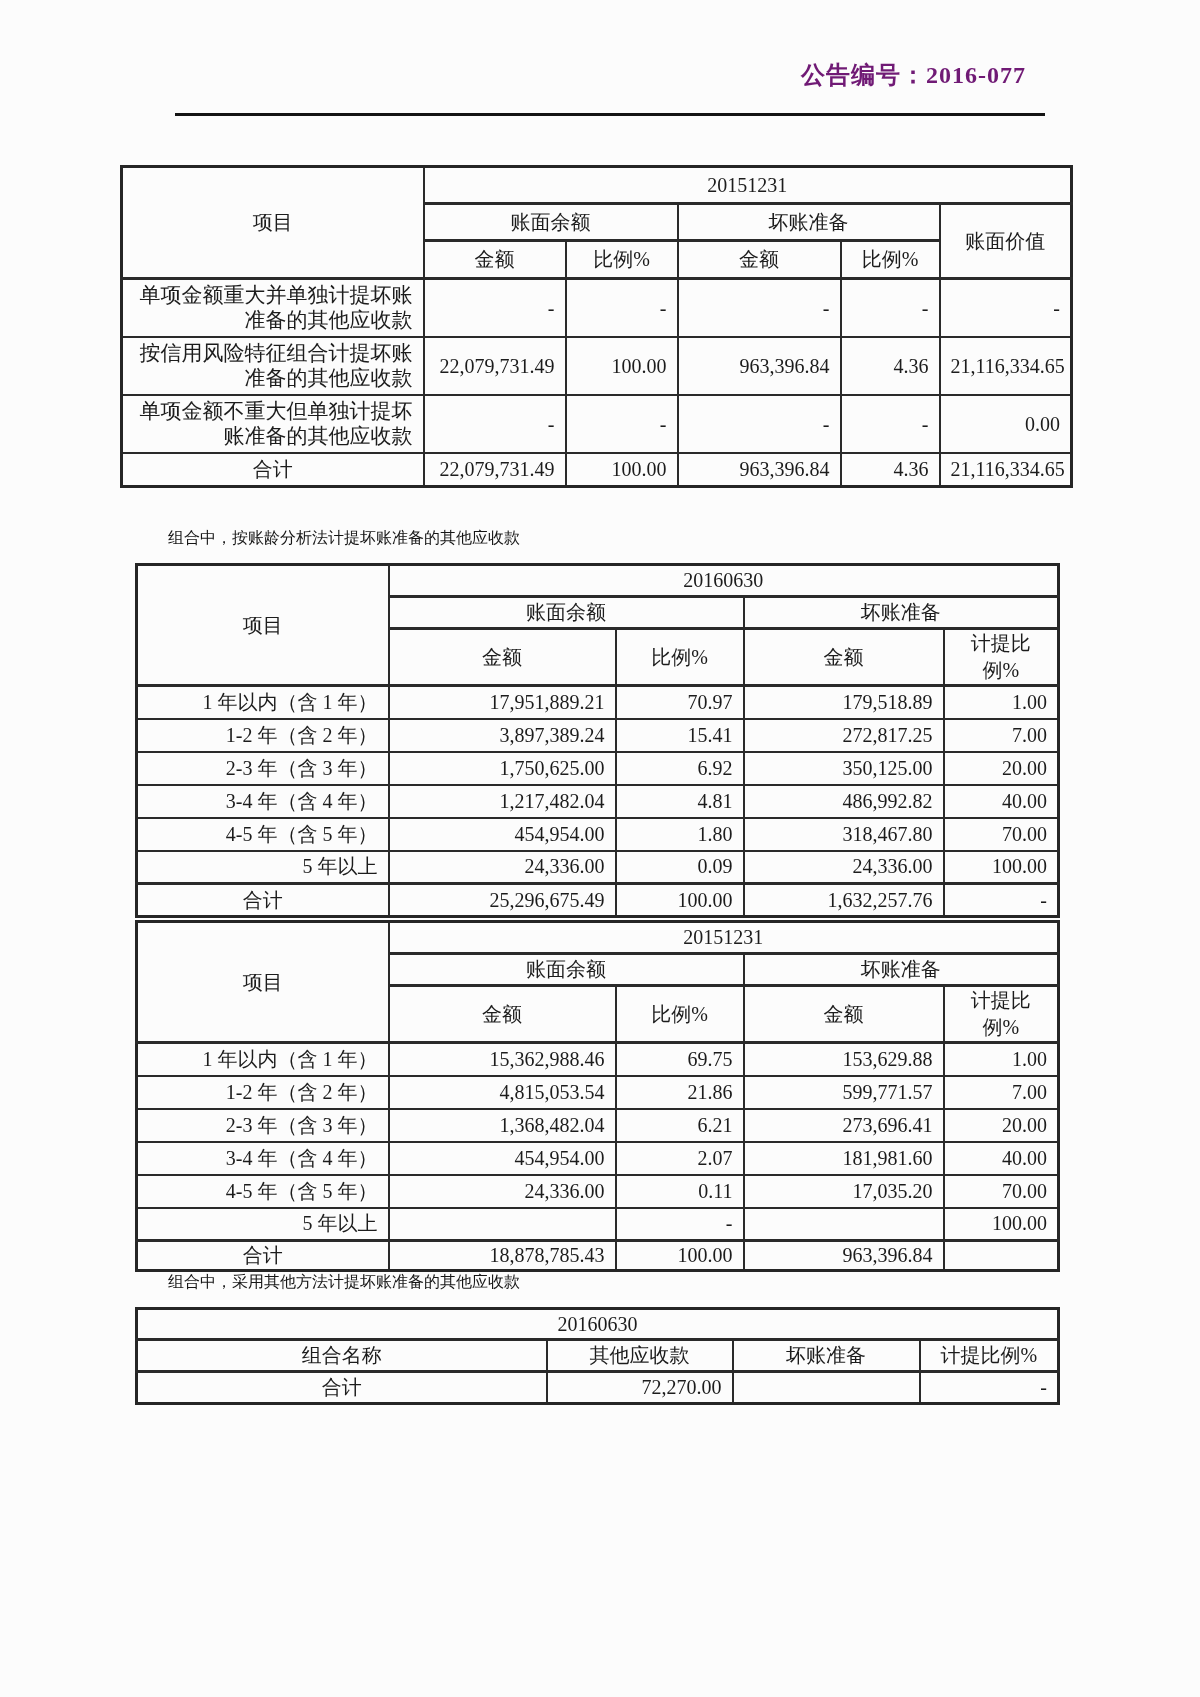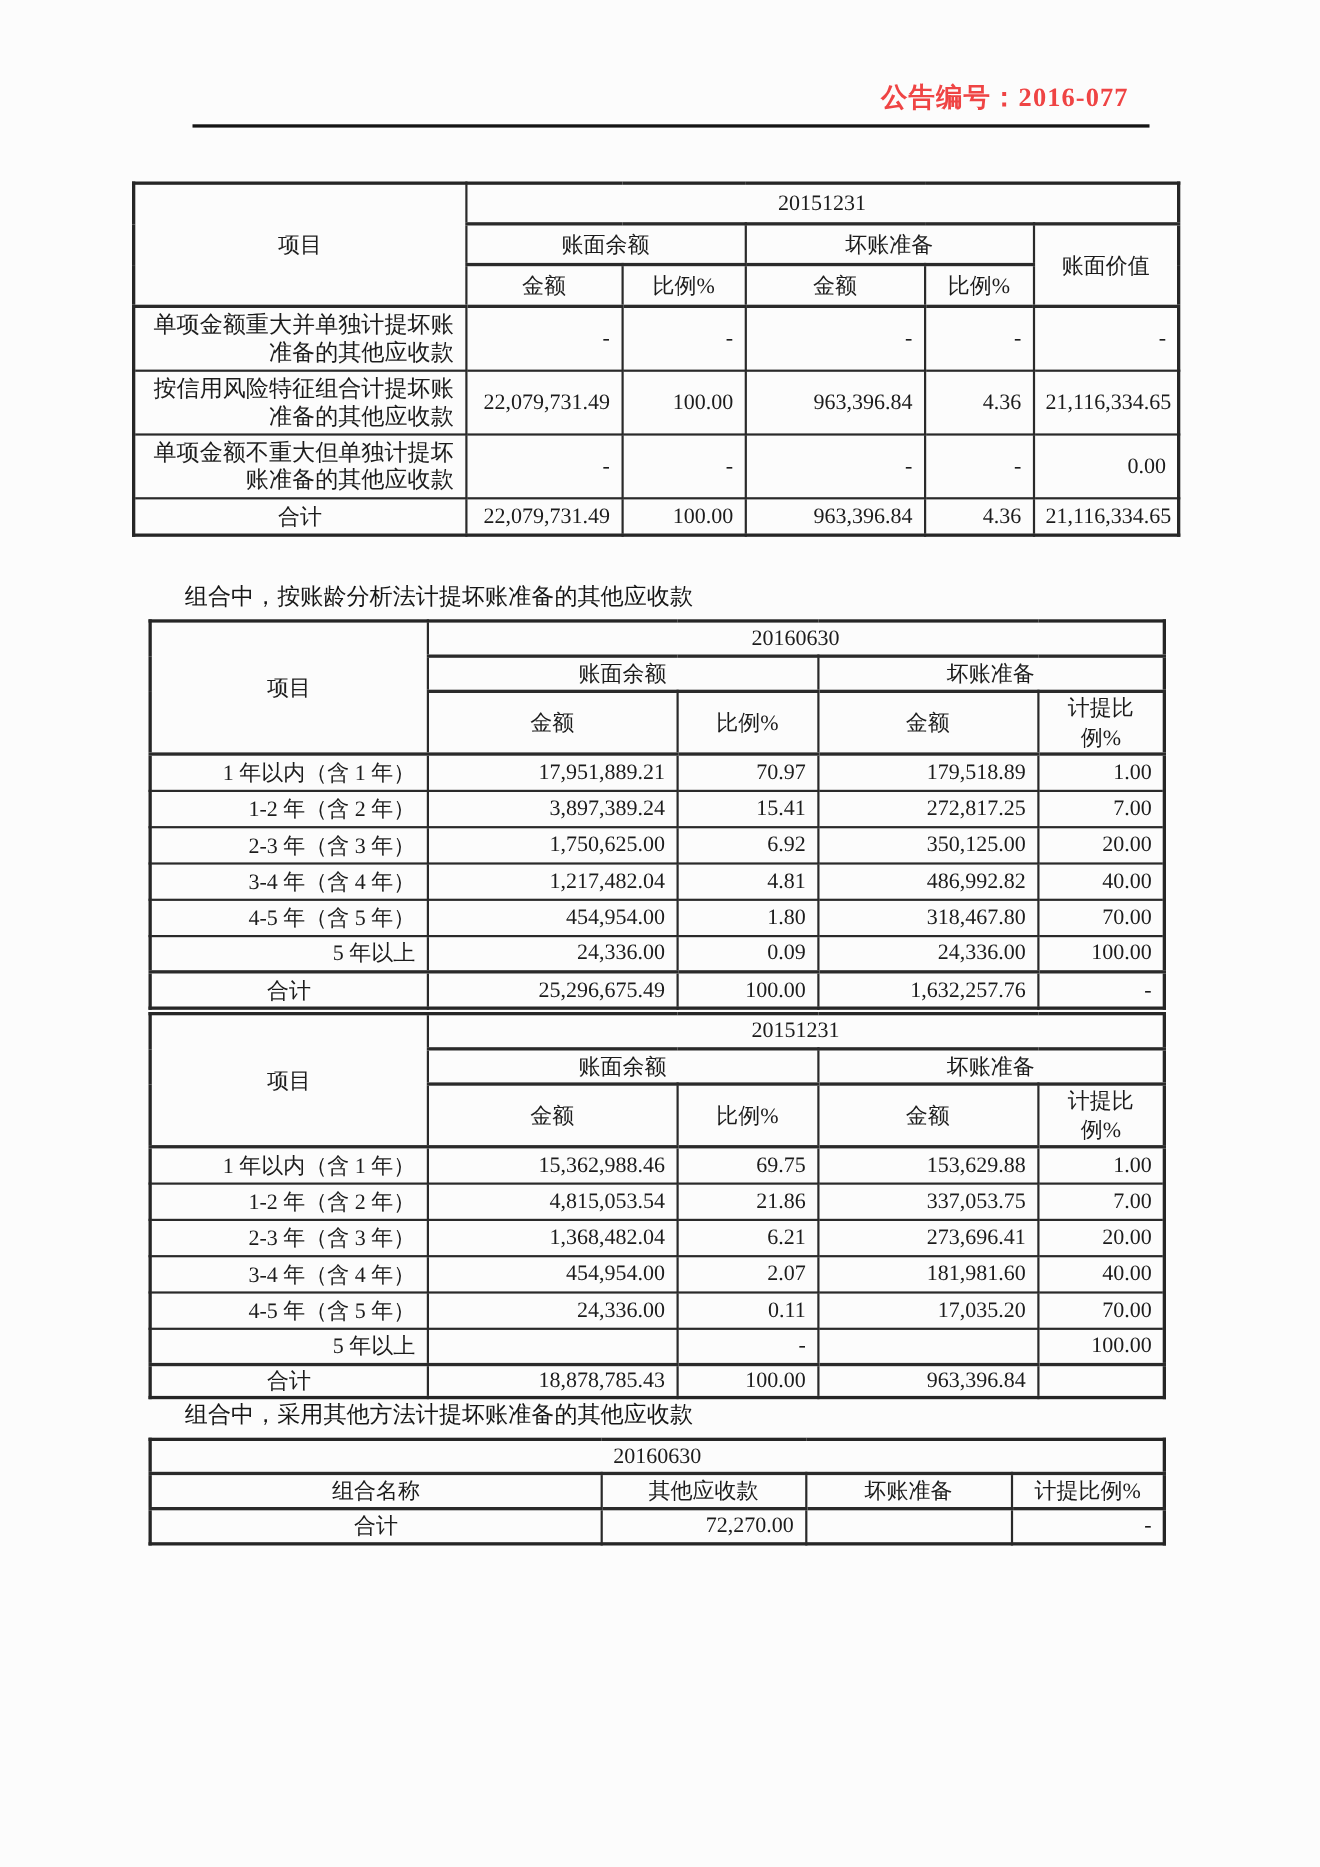--- a/index.html
+++ b/index.html
@@ -1,29 +1,29 @@
 <!DOCTYPE html>
 <html><head>
 <meta charset="utf-8">
 <style>
   html,body { margin:0; padding:0; background:#fcfcfc; }
   .page {
     position:relative; width:1200px; height:1697px; background:#fcfcfc;
     font-family:"Liberation Serif","DejaVu Serif",serif; color:#1c1c1c;
   }
   .doc-number {
-    position:absolute; top:72px; right:174px;
-    font-size:24px; font-weight:700; letter-spacing:1px; color:#ef4444;
+    position:absolute; top:59px; right:174px;
+    font-size:24px; font-weight:700; letter-spacing:1px; color:#701a75;
   }
   .header-rule {
     position:absolute; left:175px; top:113px; width:870px; height:3px;
     background:#141414;
   }
   .section-heading {
-    position:absolute; left:168px; font-size:21px; color:#161616;
+    position:absolute; left:168px; font-size:16px; color:#161616;
   }
   table { border-collapse:collapse; table-layout:fixed; position:absolute; border:3px solid #262626; }
   td {
     border:2px solid #2a2a2a; font-size:20px; padding:0 10px;
     overflow:hidden; vertical-align:middle; color:#1c1c1c;
   }
   .ac { text-align:center;border-radius:16px; }
   .ar { text-align:right; }
   .al { text-align:right; }
   tr.hb > td { border-bottom-width:3px; }
@@ -208,21 +208,21 @@
       <td class="al">1 年以内（含 1 年）</td>
       <td class="ar">15,362,988.46</td>
       <td class="ar">69.75</td>
       <td class="ar">153,629.88</td>
       <td class="ar">1.00</td>
     </tr>
     <tr style="height:33px">
       <td class="al">1-2 年（含 2 年）</td>
       <td class="ar">4,815,053.54</td>
       <td class="ar">21.86</td>
-      <td class="ar">337,053.75</td>
+      <td class="ar">599,771.57</td>
       <td class="ar">7.00</td>
     </tr>
     <tr style="height:33px">
       <td class="al">2-3 年（含 3 年）</td>
       <td class="ar">1,368,482.04</td>
       <td class="ar">6.21</td>
       <td class="ar">273,696.41</td>
       <td class="ar">20.00</td>
     </tr>
     <tr style="height:33px">

